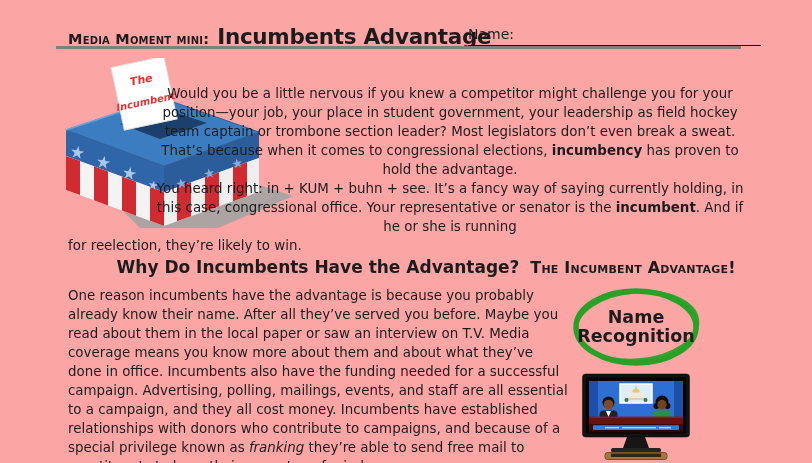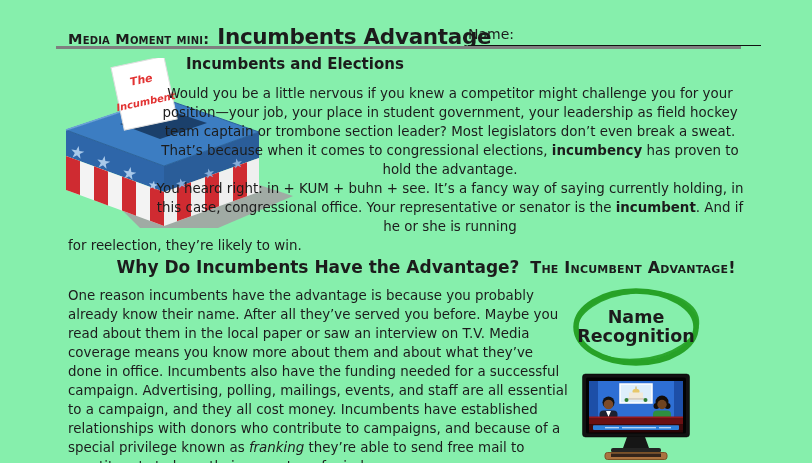--- a/index.html
+++ b/index.html
@@ -1,16 +1,16 @@
 <!DOCTYPE html>
 <html><head>
 <meta charset="utf-8">
 <style>
   html,body{margin:0;padding:0;background:#fff;}
-  .page{position:relative;width:812px;height:463px;background:#86efac;overflow:hidden;
+  .page{position:relative;width:812px;height:463px;background:#fca5a5;overflow:hidden;
         font-family:"DejaVu Sans","Liberation Sans",sans-serif;color:#1c1c1c;}
 
   
   .header-row{position:absolute;left:68px;top:24px;display:flex;align-items:baseline;gap:8px;white-space:nowrap;}
   .kicker{font-weight:700;font-variant:small-caps;font-size:14.5px;letter-spacing:.2px;}
   .doc-title{font-weight:700;font-size:21.5px;letter-spacing:-.3px;}
   .name-wrap{position:absolute;left:468px;top:26px;width:293px;border-bottom:1.6px solid #111;
              padding-bottom:3px;font-size:14px;}
   .rule{position:absolute;left:56px;top:46px;width:685px;height:2.6px;background:#7f7f7f;}
 
@@ -87,21 +87,20 @@
       <polygon points="64,66 109,51 151,65 104,81" fill="#1b406b"></polygon>
 
       <g transform="rotate(-12 85 40)">
         <rect x="62" y="4" width="54" height="64" fill="#ffffff" stroke="#dedede" stroke-width="1"></rect>
         <text x="89" y="26" text-anchor="middle" font-size="11" font-style="italic" font-weight="700" fill="#e23333" font-family="DejaVu Sans, sans-serif">The</text>
         <text x="89" y="48" text-anchor="middle" font-size="10" font-style="italic" font-weight="700" fill="#e23333" font-family="DejaVu Sans, sans-serif">Incumbent</text>
       </g>
     </svg>
   </div>
 
-  <div class="h-inc">Incumbents and Elections</div>
 
   <div class="flow1">
     <div class="p1main rich"><span>Would you be a little nervous if you knew a competitor might challenge you for your position—your job, your place in student government, your leadership as field hockey team captain or trombone section leader? Most legislators don’t even break a sweat. That’s because when it comes to congressional elections, </span><span class="b">incumbency</span><span> has proven to hold the advantage.
 You heard right: in + KUM + buhn + see. It’s a fancy way of saying currently holding, in this case, congressional office. Your representative or senator is the </span><span class="b">incumbent</span><span>. And if he or she is running</span></div>
     <div class="p1cont">for reelection, they’re likely to win.</div>
   </div>
 
   <div class="sec2">
     <div class="h-why">Why Do Incumbents Have the Advantage?</div>
     <div class="p2 rich"><span>One reason incumbents have the advantage is because you probably already know their name. After all they’ve served you before. Maybe you read about them in the local paper or saw an interview on T.V. Media coverage means you know more about them and about what they’ve done in office. Incumbents also have the funding needed for a successful campaign. Advertising, polling, mailings, events, and staff are all essential to a campaign, and they all cost money. Incumbents have established relationships with donors who contribute to campaigns, and because of a special privilege known as </span><span class="i">franking</span><span> they’re able to send free mail to constituents to keep their name top of mind.</span></div>

